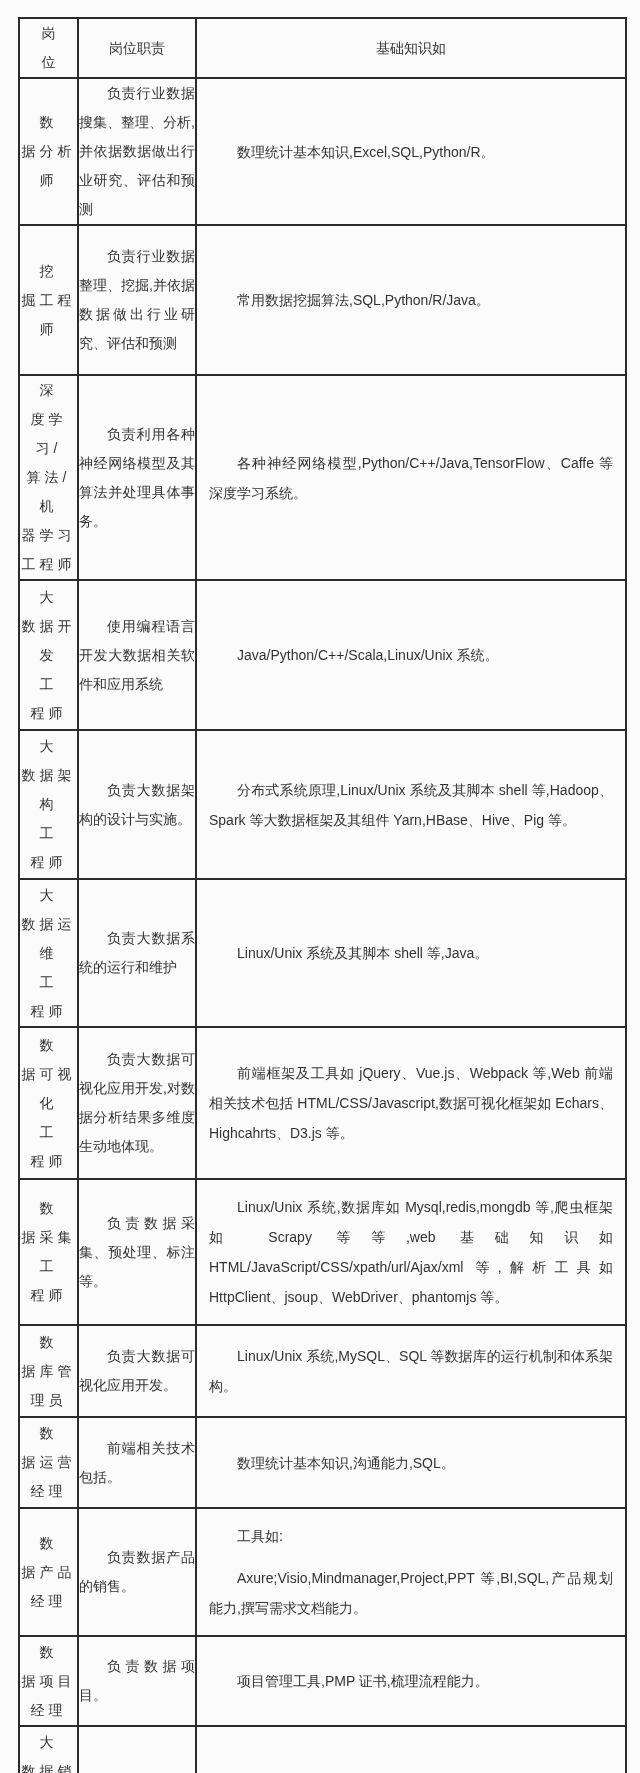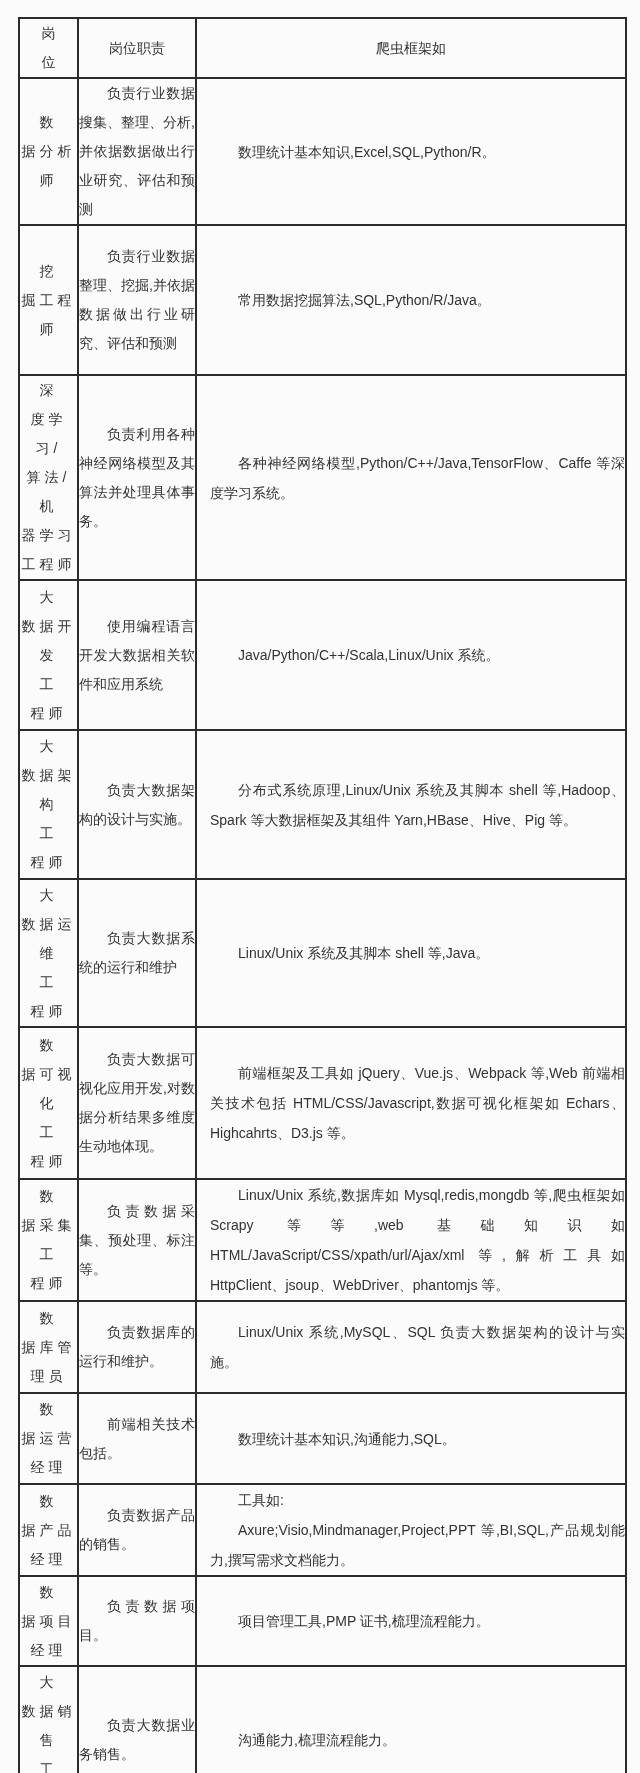--- a/index.html
+++ b/index.html
@@ -57,44 +57,43 @@
   td.c2 p {
     margin: 0;
     text-align: justify;
     text-indent: 2em;
   }
   
   td.c3 {
     padding: 0 8px 0 7px;
   }
   td.c3 p {
-    margin: 0;
+    margin: 12px;
     text-align: justify;
     text-indent: 2em;
     line-height: 30px;
-    padding-left: 13px;
   }
 </style>
 </head>
 <body>
 
 <div class="doc">
   <table class="jobs">
     <colgroup>
       <col style="width:59px">
       <col style="width:118px">
       <col style="width:430px">
     </colgroup>
 
     <tbody>
         <tr style="height:60px">
       <th class="h1">岗
 位</th>
       <th class="h2">岗位职责</th>
-      <th class="h3">爬虫框架如</th>
+      <th class="h3">基础知识如</th>
     </tr>
 
     <tr style="height:146px">
       <td class="c1">数
 据分析
 师</td>
       <td class="c2">
             <p>负责行业数据搜集、整理、分析,并依据数据做出行业研究、评估和预测</p>
           </td>
       <td class="c3">
@@ -195,24 +194,24 @@
       <td class="c3">
             <p>Linux/Unix 系统,数据库如 Mysql,redis,mongdb 等,爬虫框架如 Scrapy 等等,web 基础知识如 HTML/JavaScript/CSS/xpath/url/Ajax/xml 等,解析工具如 HttpClient、jsoup、WebDriver、phantomjs 等。</p>
           </td>
     </tr>
 
     <tr style="height:92px">
       <td class="c1">数
 据库管
 理员</td>
       <td class="c2">
-            <p>负责数据库的运行和维护。</p>
-          </td>
-      <td class="c3">
-            <p>Linux/Unix 系统,MySQL、SQL 负责大数据架构的设计与实施。</p>
+            <p>负责大数据可视化应用开发。</p>
+          </td>
+      <td class="c3">
+            <p>Linux/Unix 系统,MySQL、SQL 等数据库的运行机制和体系架构。</p>
           </td>
     </tr>
 
     <tr style="height:91px">
       <td class="c1">数
 据运营
 经理</td>
       <td class="c2">
             <p>前端相关技术包括。</p>
           </td>

